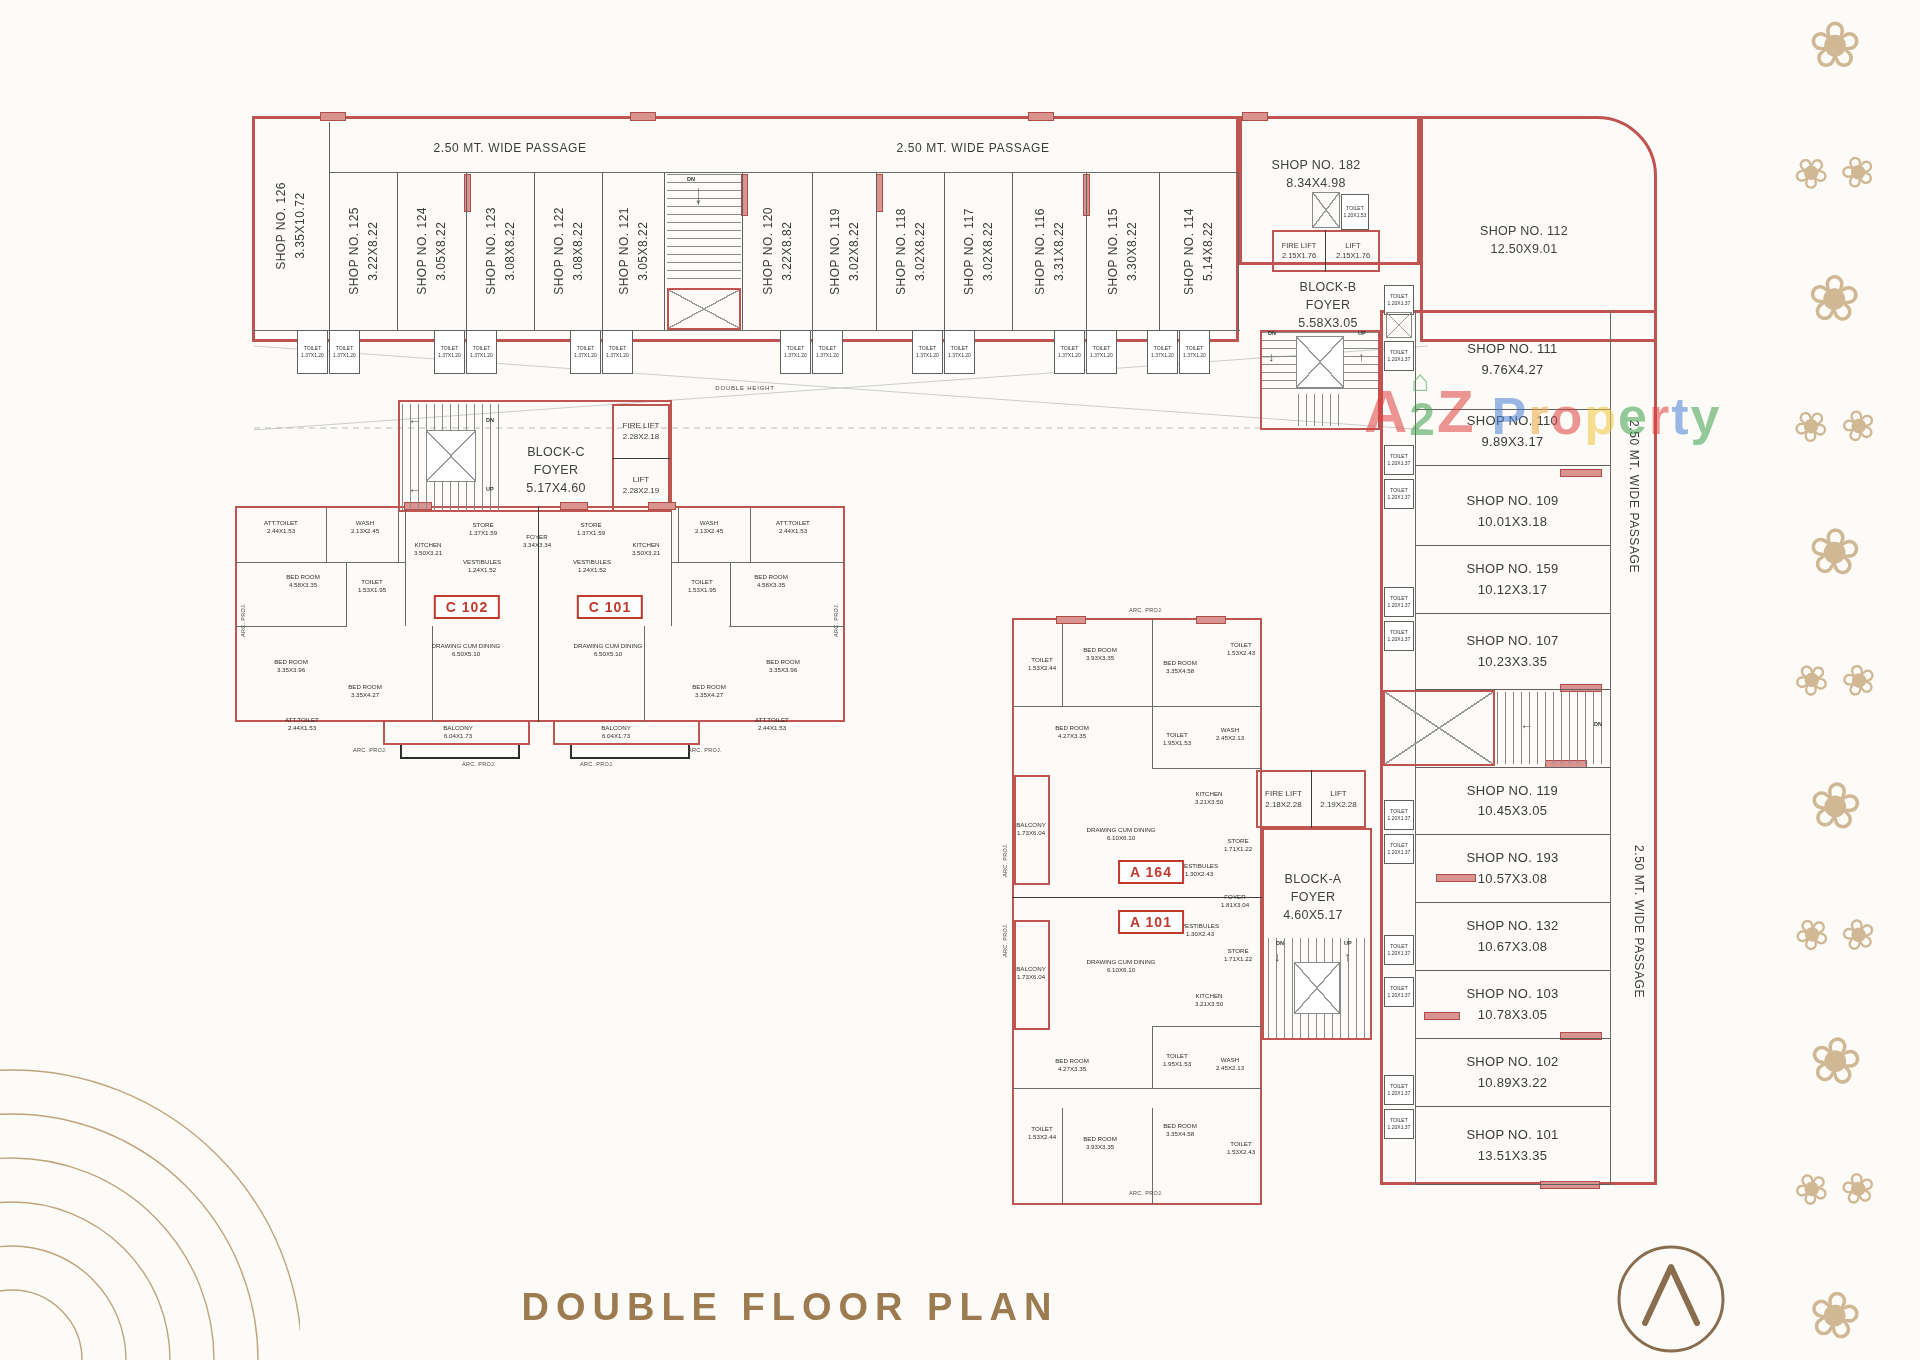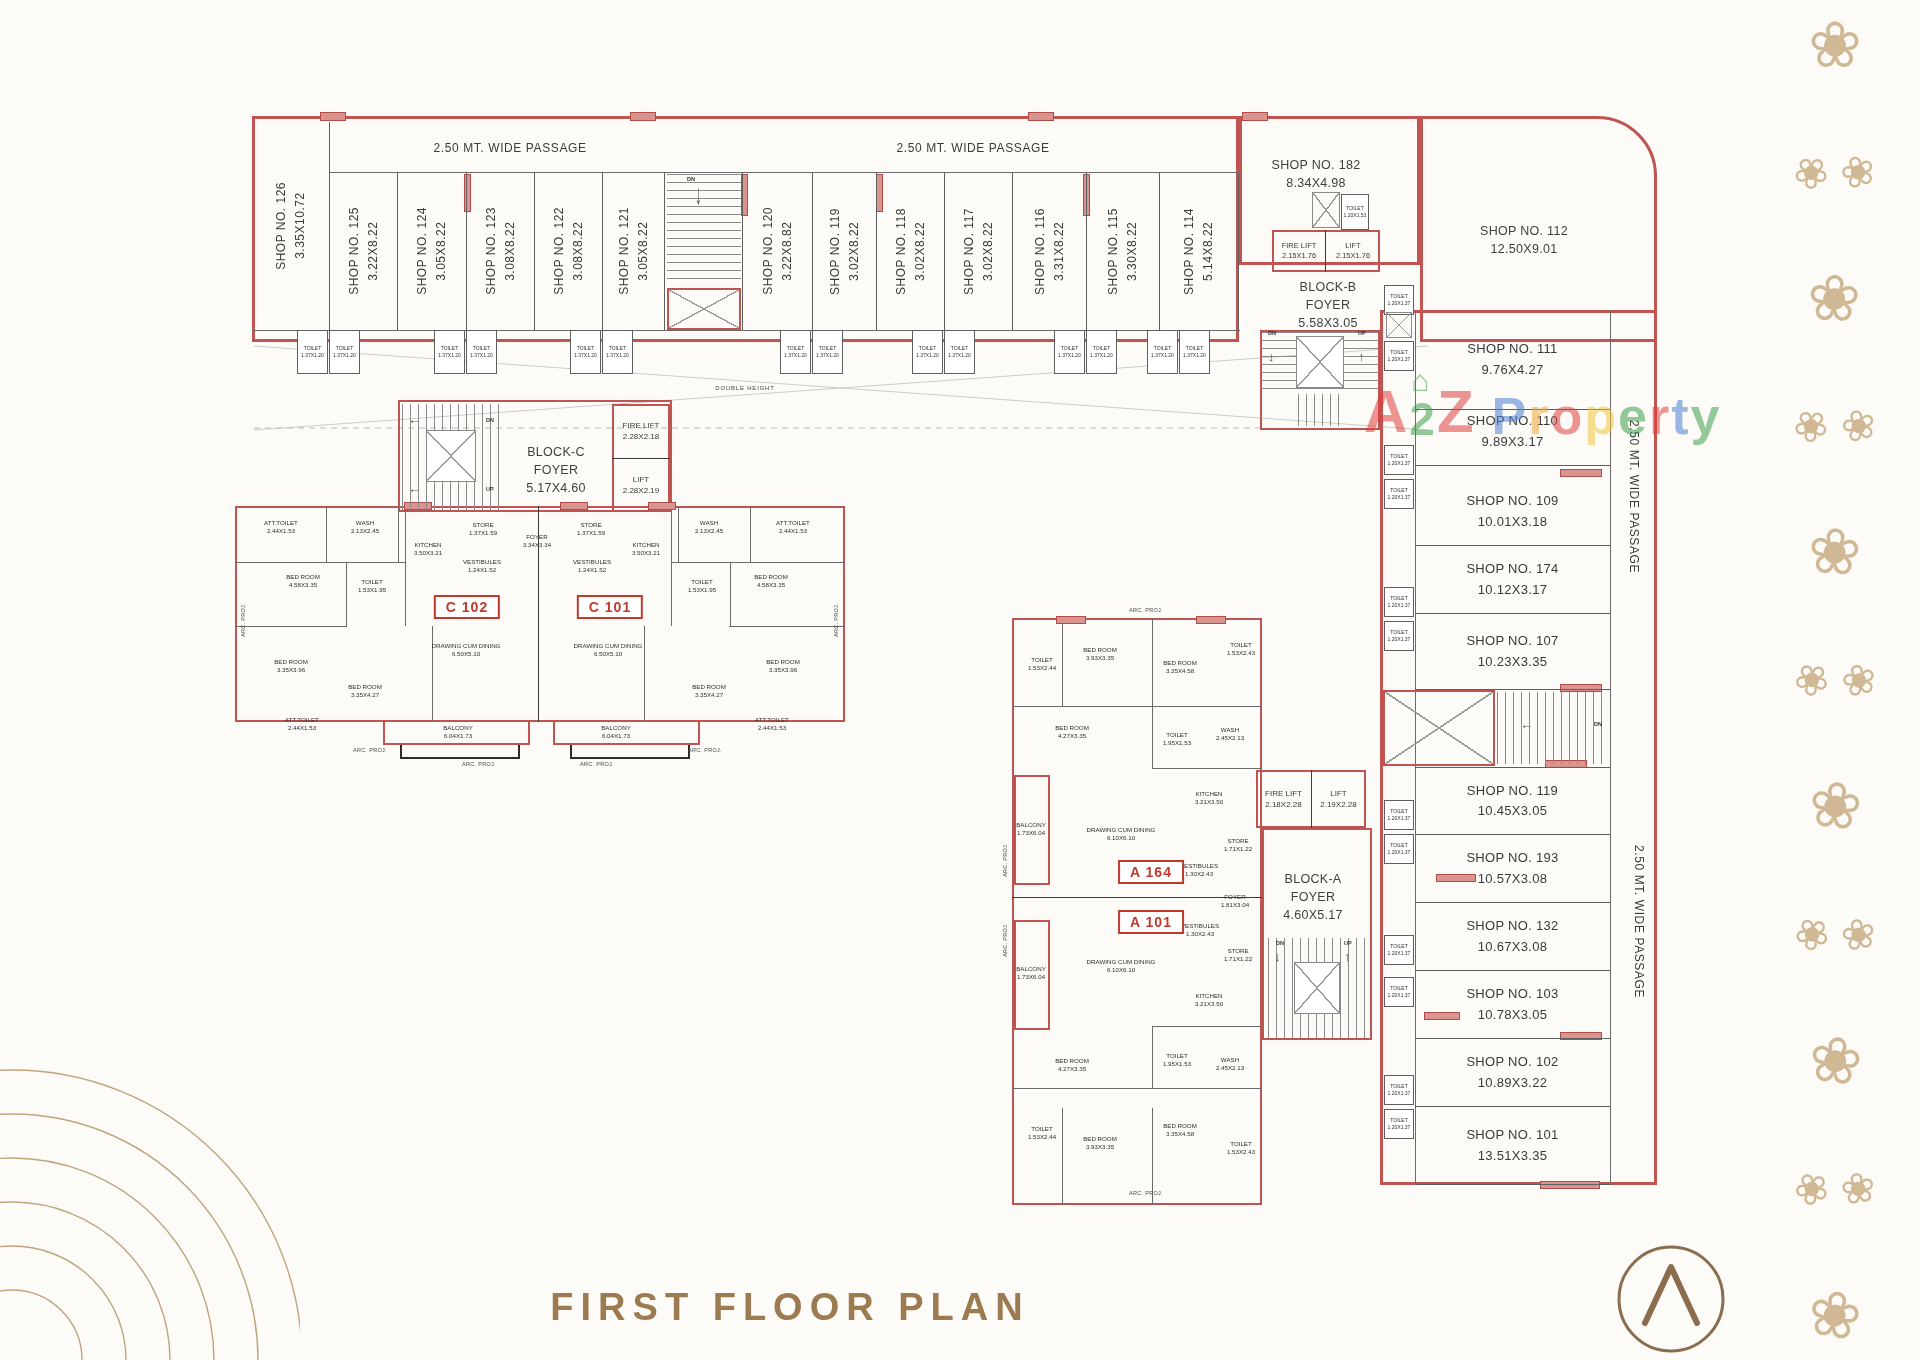--- a/index.html
+++ b/index.html
@@ -333,21 +333,21 @@
         </div>
       </div>
       <div class="cell" style="left: 1415px; top: 478px; width: 195px; height: 68px; border-bottom: 1px solid rgb(95, 95, 95);">
         <div class="rshop-label">
           <div>SHOP NO. 109</div>
           <div>10.01X3.18</div>
         </div>
       </div>
       <div class="cell" style="left: 1415px; top: 546px; width: 195px; height: 68px; border-bottom: 1px solid rgb(95, 95, 95);">
         <div class="rshop-label">
-          <div>SHOP NO. 174</div>
+          <div>SHOP NO. 159</div>
           <div>10.12X3.17</div>
         </div>
       </div>
       <div class="cell" style="left: 1415px; top: 614px; width: 195px; height: 76px; border-bottom: 1px solid rgb(95, 95, 95);">
         <div class="rshop-label">
           <div>SHOP NO. 107</div>
           <div>10.23X3.35</div>
         </div>
       </div>
       <div class="cell" style="left: 1415px; top: 690px; width: 195px; height: 78px; border-bottom: 1px solid rgb(95, 95, 95);"></div>
@@ -775,14 +775,14 @@
     <g fill="none" stroke="#bfa47c" stroke-width="1.4">
       <circle cx="12" cy="390" r="70"></circle>
         <circle cx="12" cy="390" r="114"></circle>
       <circle cx="12" cy="390" r="158"></circle>
         <circle cx="12" cy="390" r="202"></circle>
       <circle cx="12" cy="390" r="246"></circle>
         <circle cx="12" cy="390" r="290"></circle>
     </g>
   </svg>
 
-  <div id="title">FIRST FLOOR PLAN</div>
+  <div id="title">DOUBLE FLOOR PLAN</div>
 </div>
 
 </body></html>

